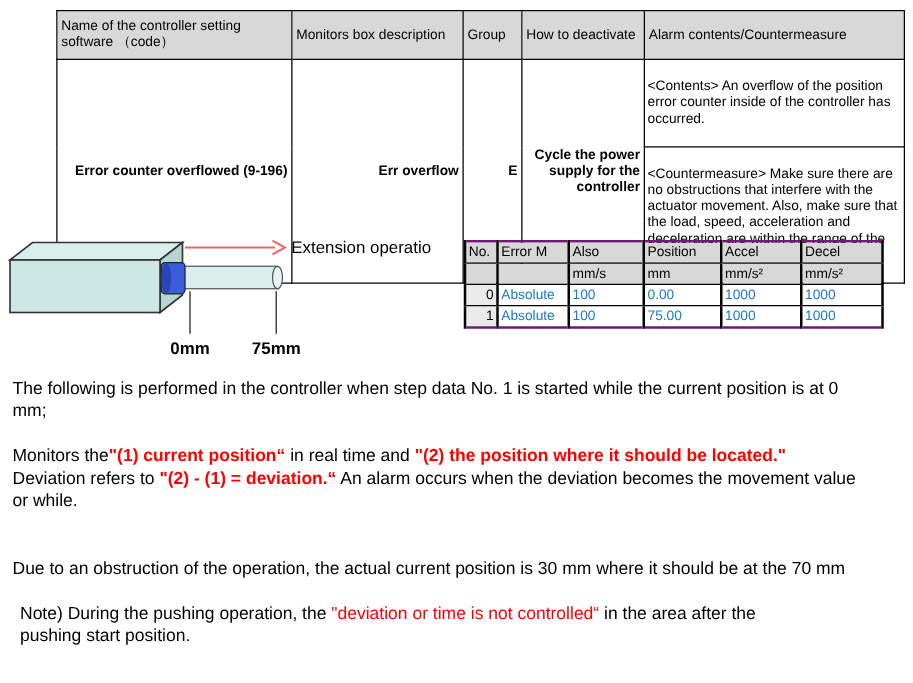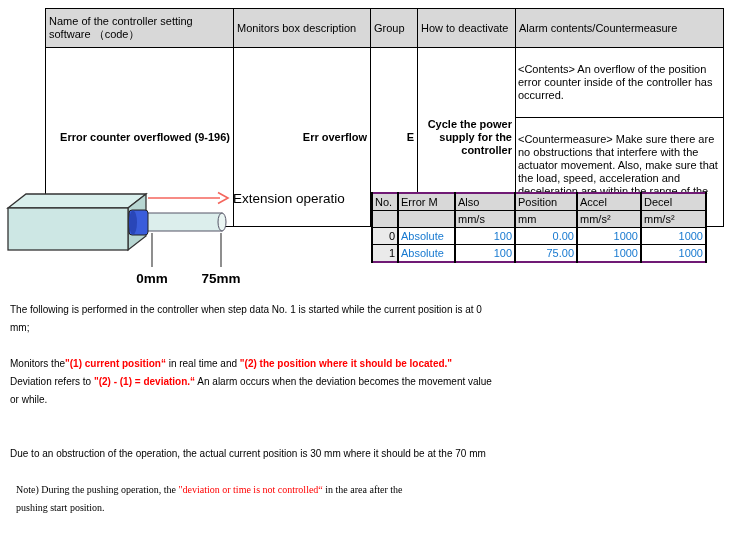--- a/index.html
+++ b/index.html
@@ -27,33 +27,33 @@
     border-collapse:collapse; table-layout:fixed; font-size:11px;
     border:2px solid #701a75;
   }
   .step-table th, .step-table td {
     border:1px solid #000; border-left-width:2px; border-right-width:2px;
     padding:0 2px; height:16px; line-height:15px; overflow:hidden; white-space:nowrap;
   }
   .step-table th { background:#d8d8d8; font-weight:normal; text-align:left; }
   .step-table td.no-cell { background:#eaeaea; text-align:right; color:#000; }
   .step-table td.move { color:#1779d0; text-align:left; }
-  .step-table td.num { color:#1779d0; text-align:right; }
+  .step-table td.num { color:#1779d0; }
 
   
   .diagram { position:absolute; left:0px; top:183px; }
   .diagram text { font-family:"Liberation Sans", sans-serif; }
 
   
   .textblock {
     position:absolute; left:10px; top:301px; width:714px;
-    font-size:10px; line-height:18px;
+    font-size:14px; line-height:18px;
   }
   .textblock p { margin:0 0 18px 0; }
-  .textblock p.note { padding-left:6px; margin-bottom:0;font-family:Liberation Serif, serif; }
+  .textblock p.note { padding-left:6px; margin-bottom:0; }
   .red-bold { color:#ff0000; font-weight:bold; }
   .red { color:#ff0000; }
 </style>
 </head>
 <body>
 
 <table class="alarm-table">
   <colgroup>
     <col style="width:188px">
       <col style="width:137px">

